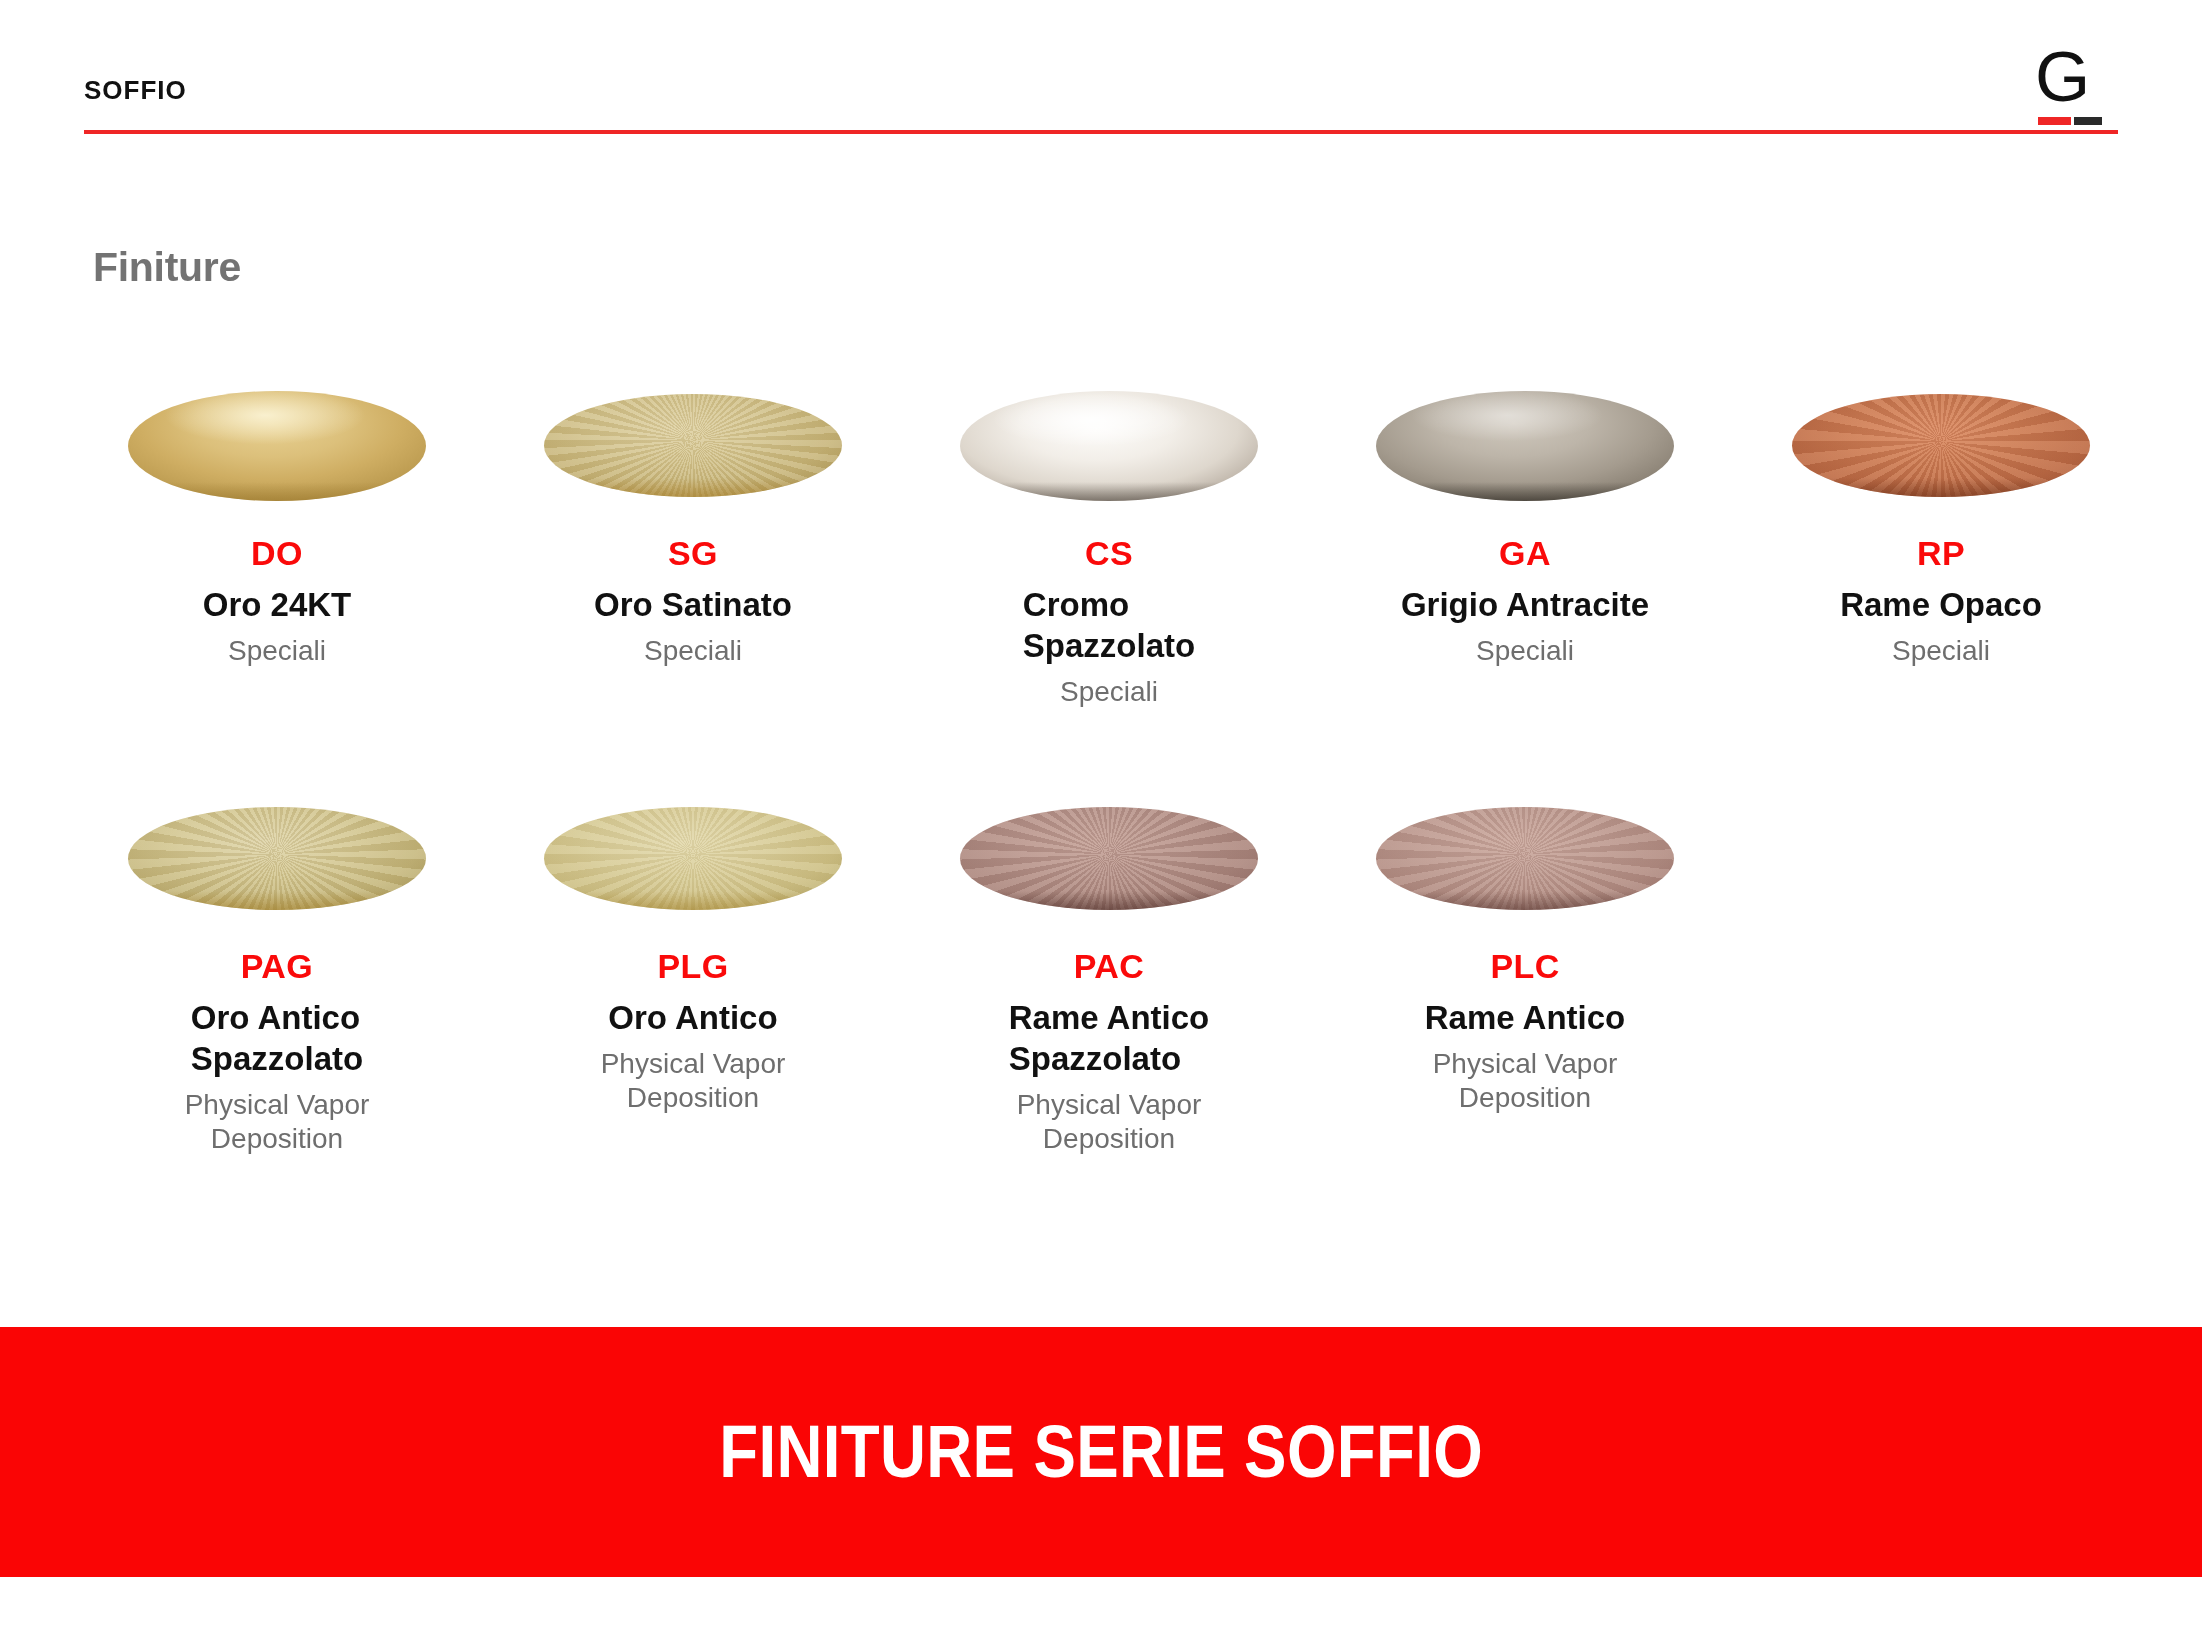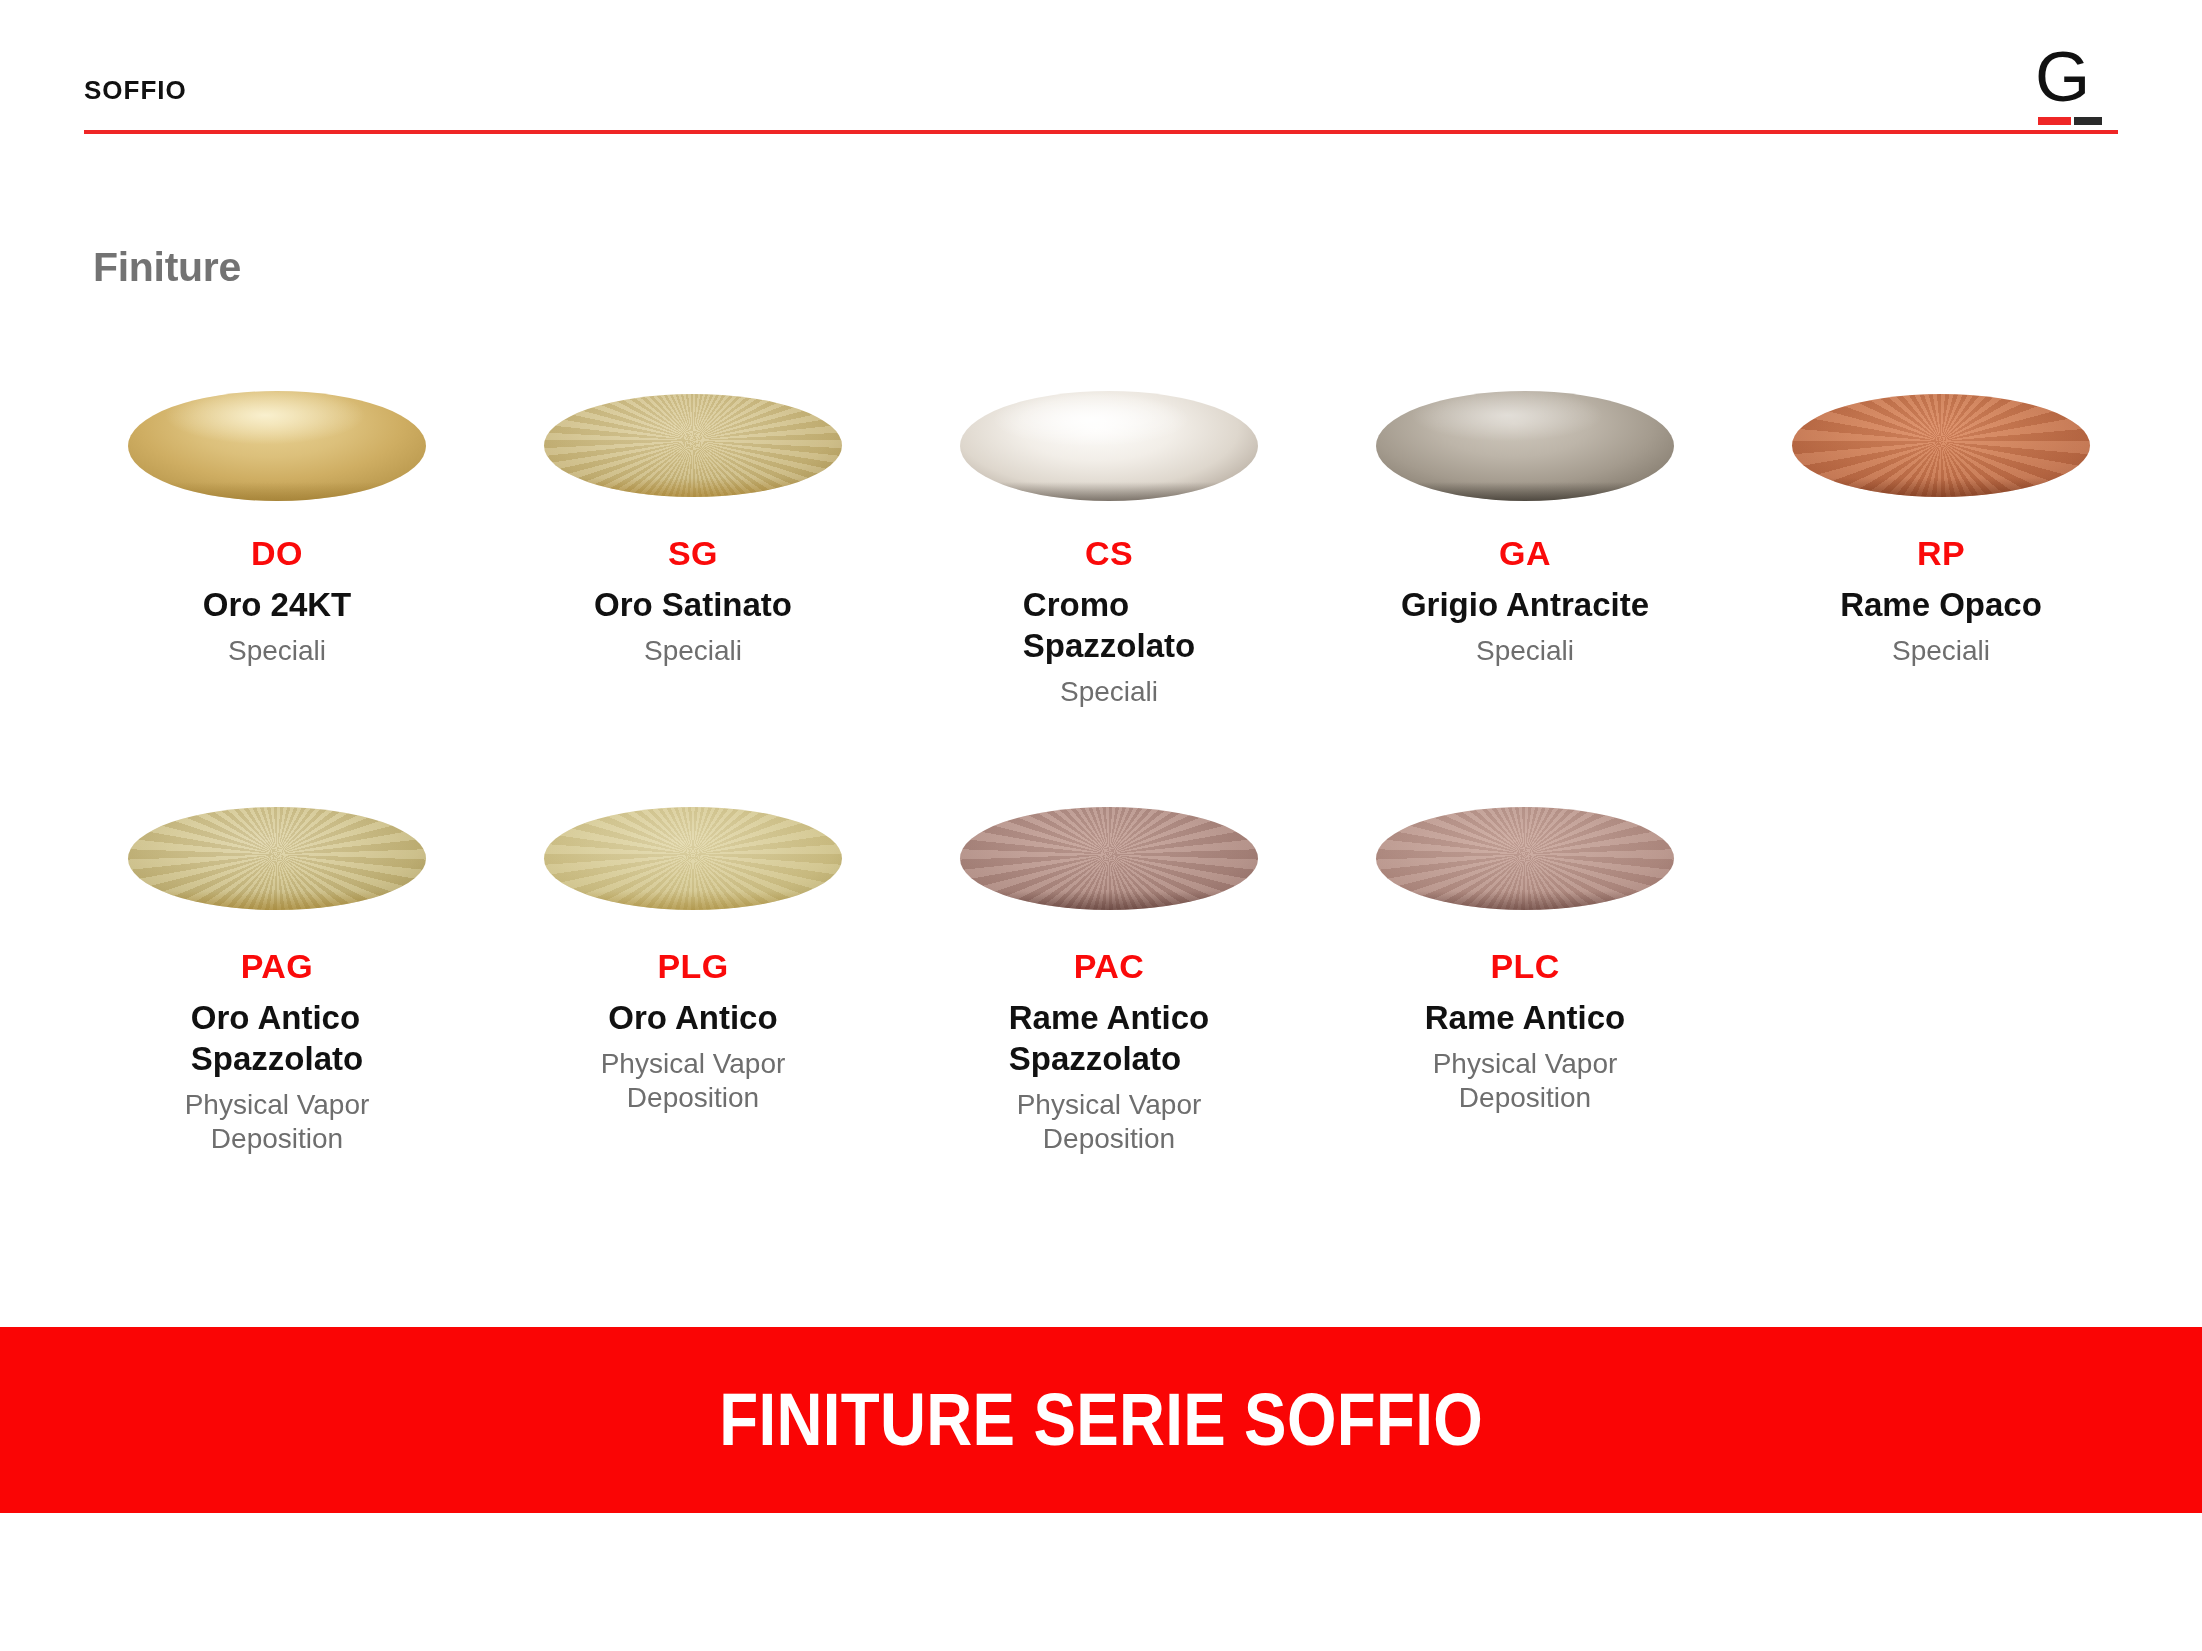--- a/index.html
+++ b/index.html
@@ -167,21 +167,21 @@
     max-width: 344px;
     white-space: pre-line;
   }
 
   
   .footer-banner {
     position: absolute;
     left: 0;
     top: 1327px;
     width: 2203px;
-    height: 186px;
+    height: 250px;
     background: #fa0505;
     display: flex;
     align-items: center;
     justify-content: center;
   }
   .footer-title {
     font-size: 74px;
     font-weight: 800;
     color: #ffffff;
     letter-spacing: 0.4px;

